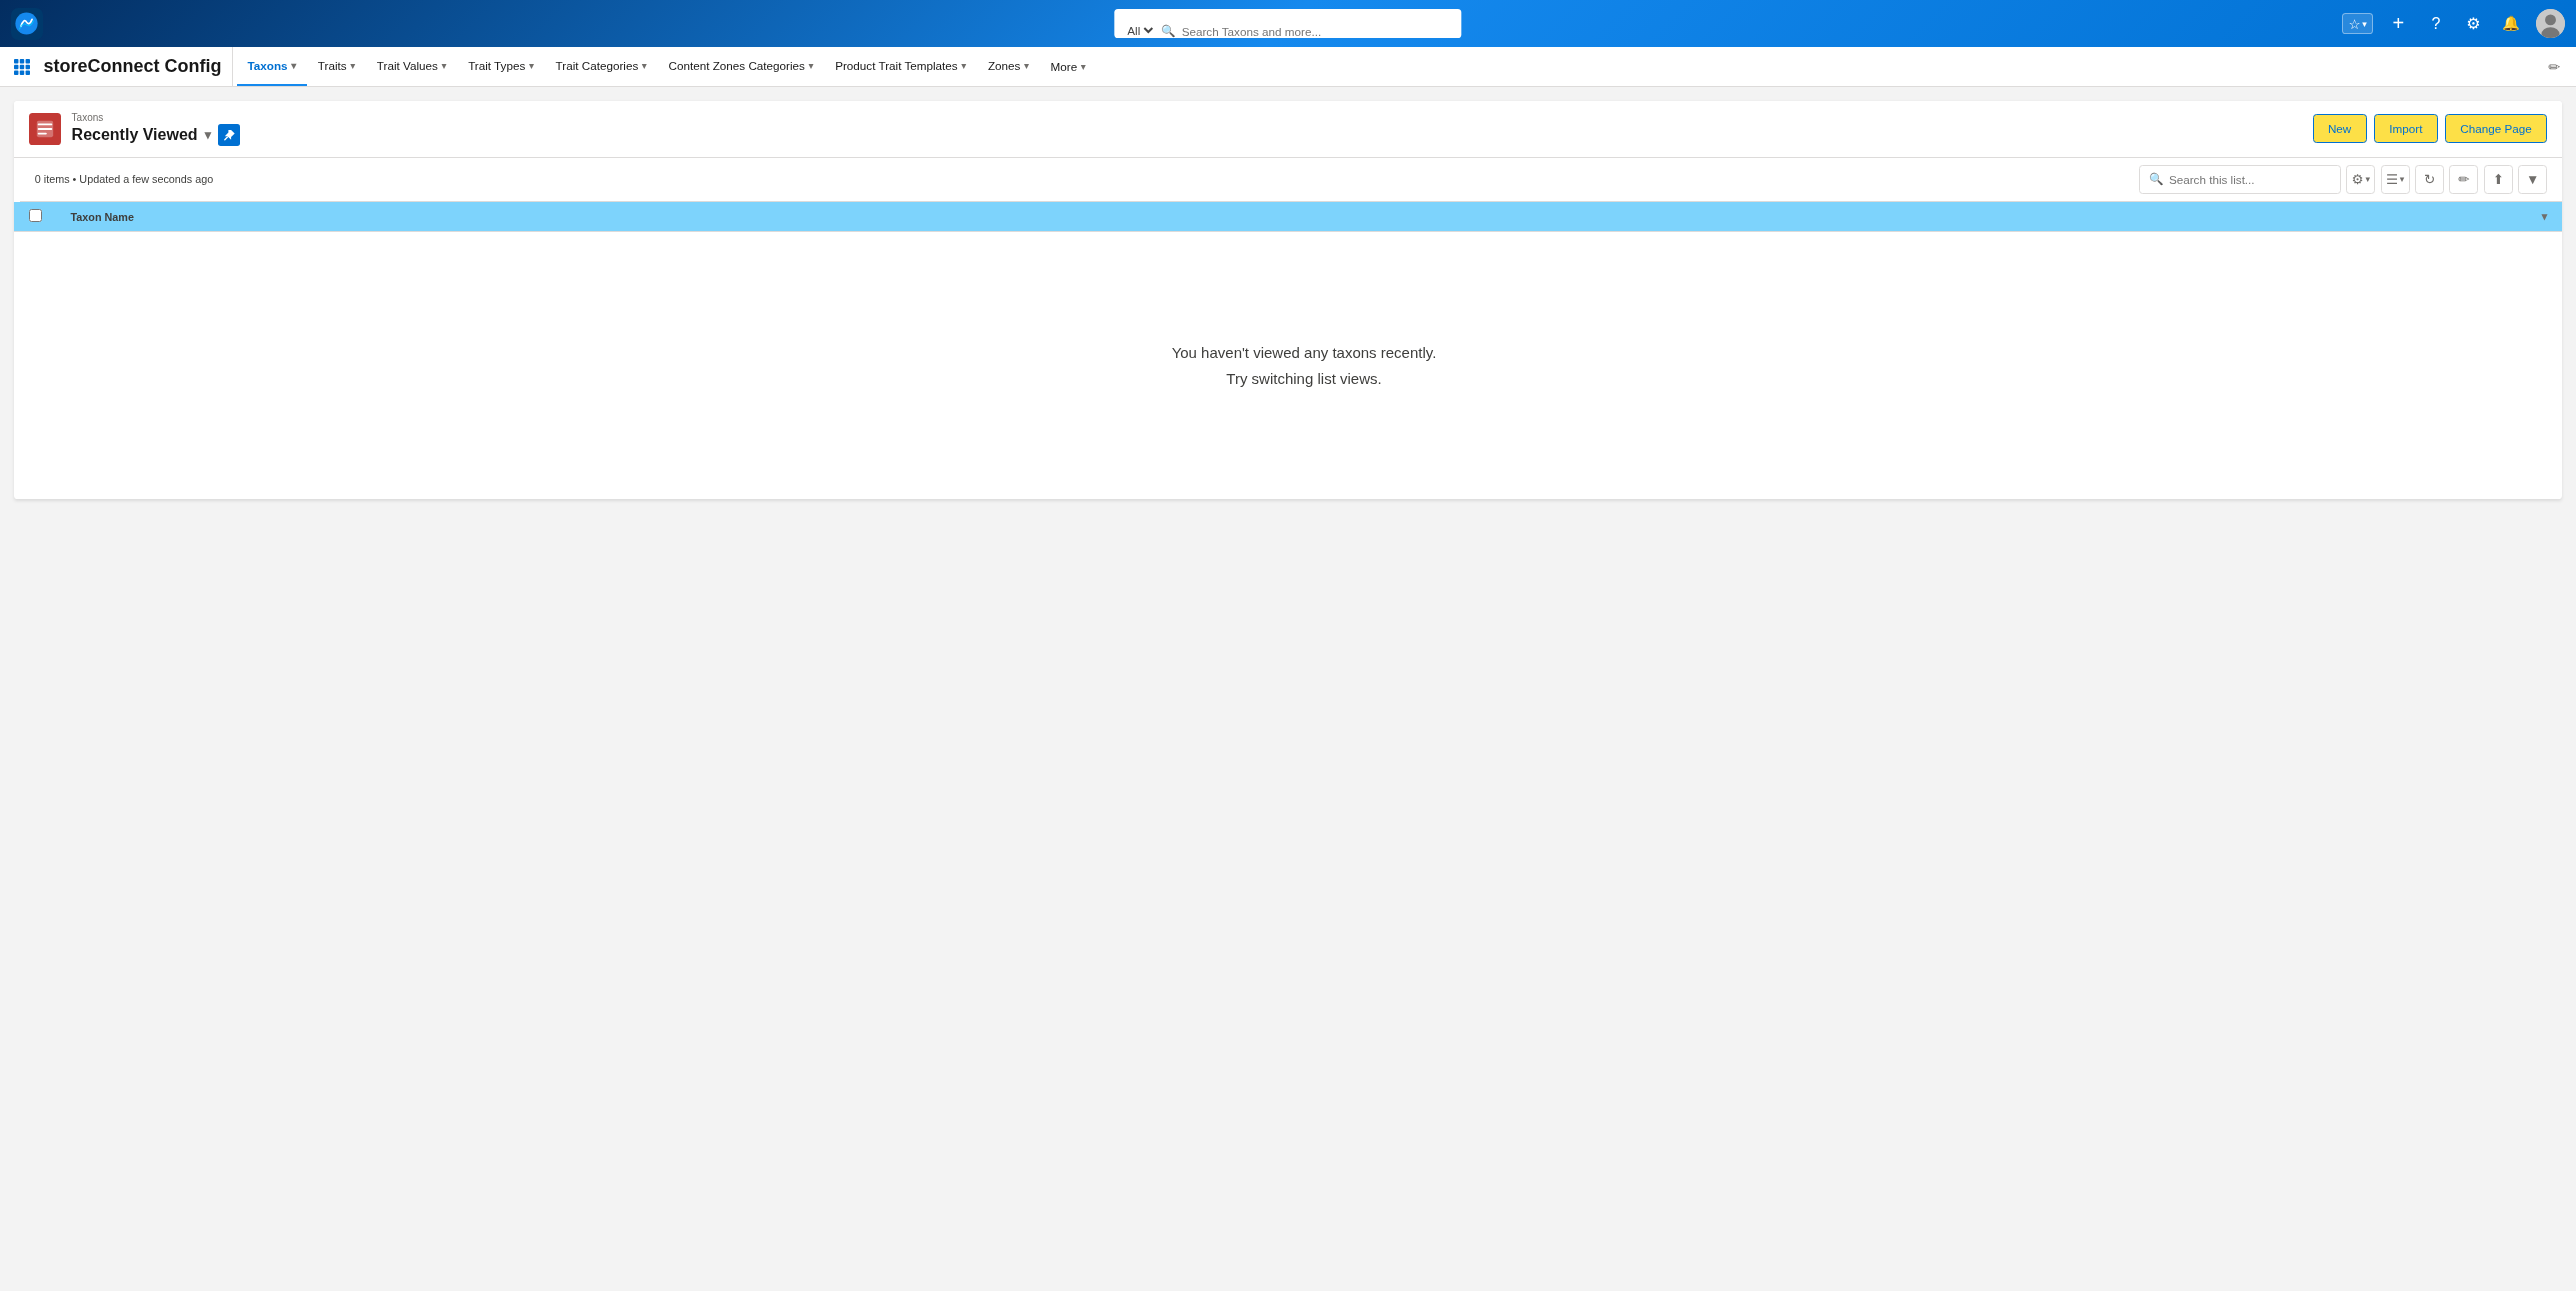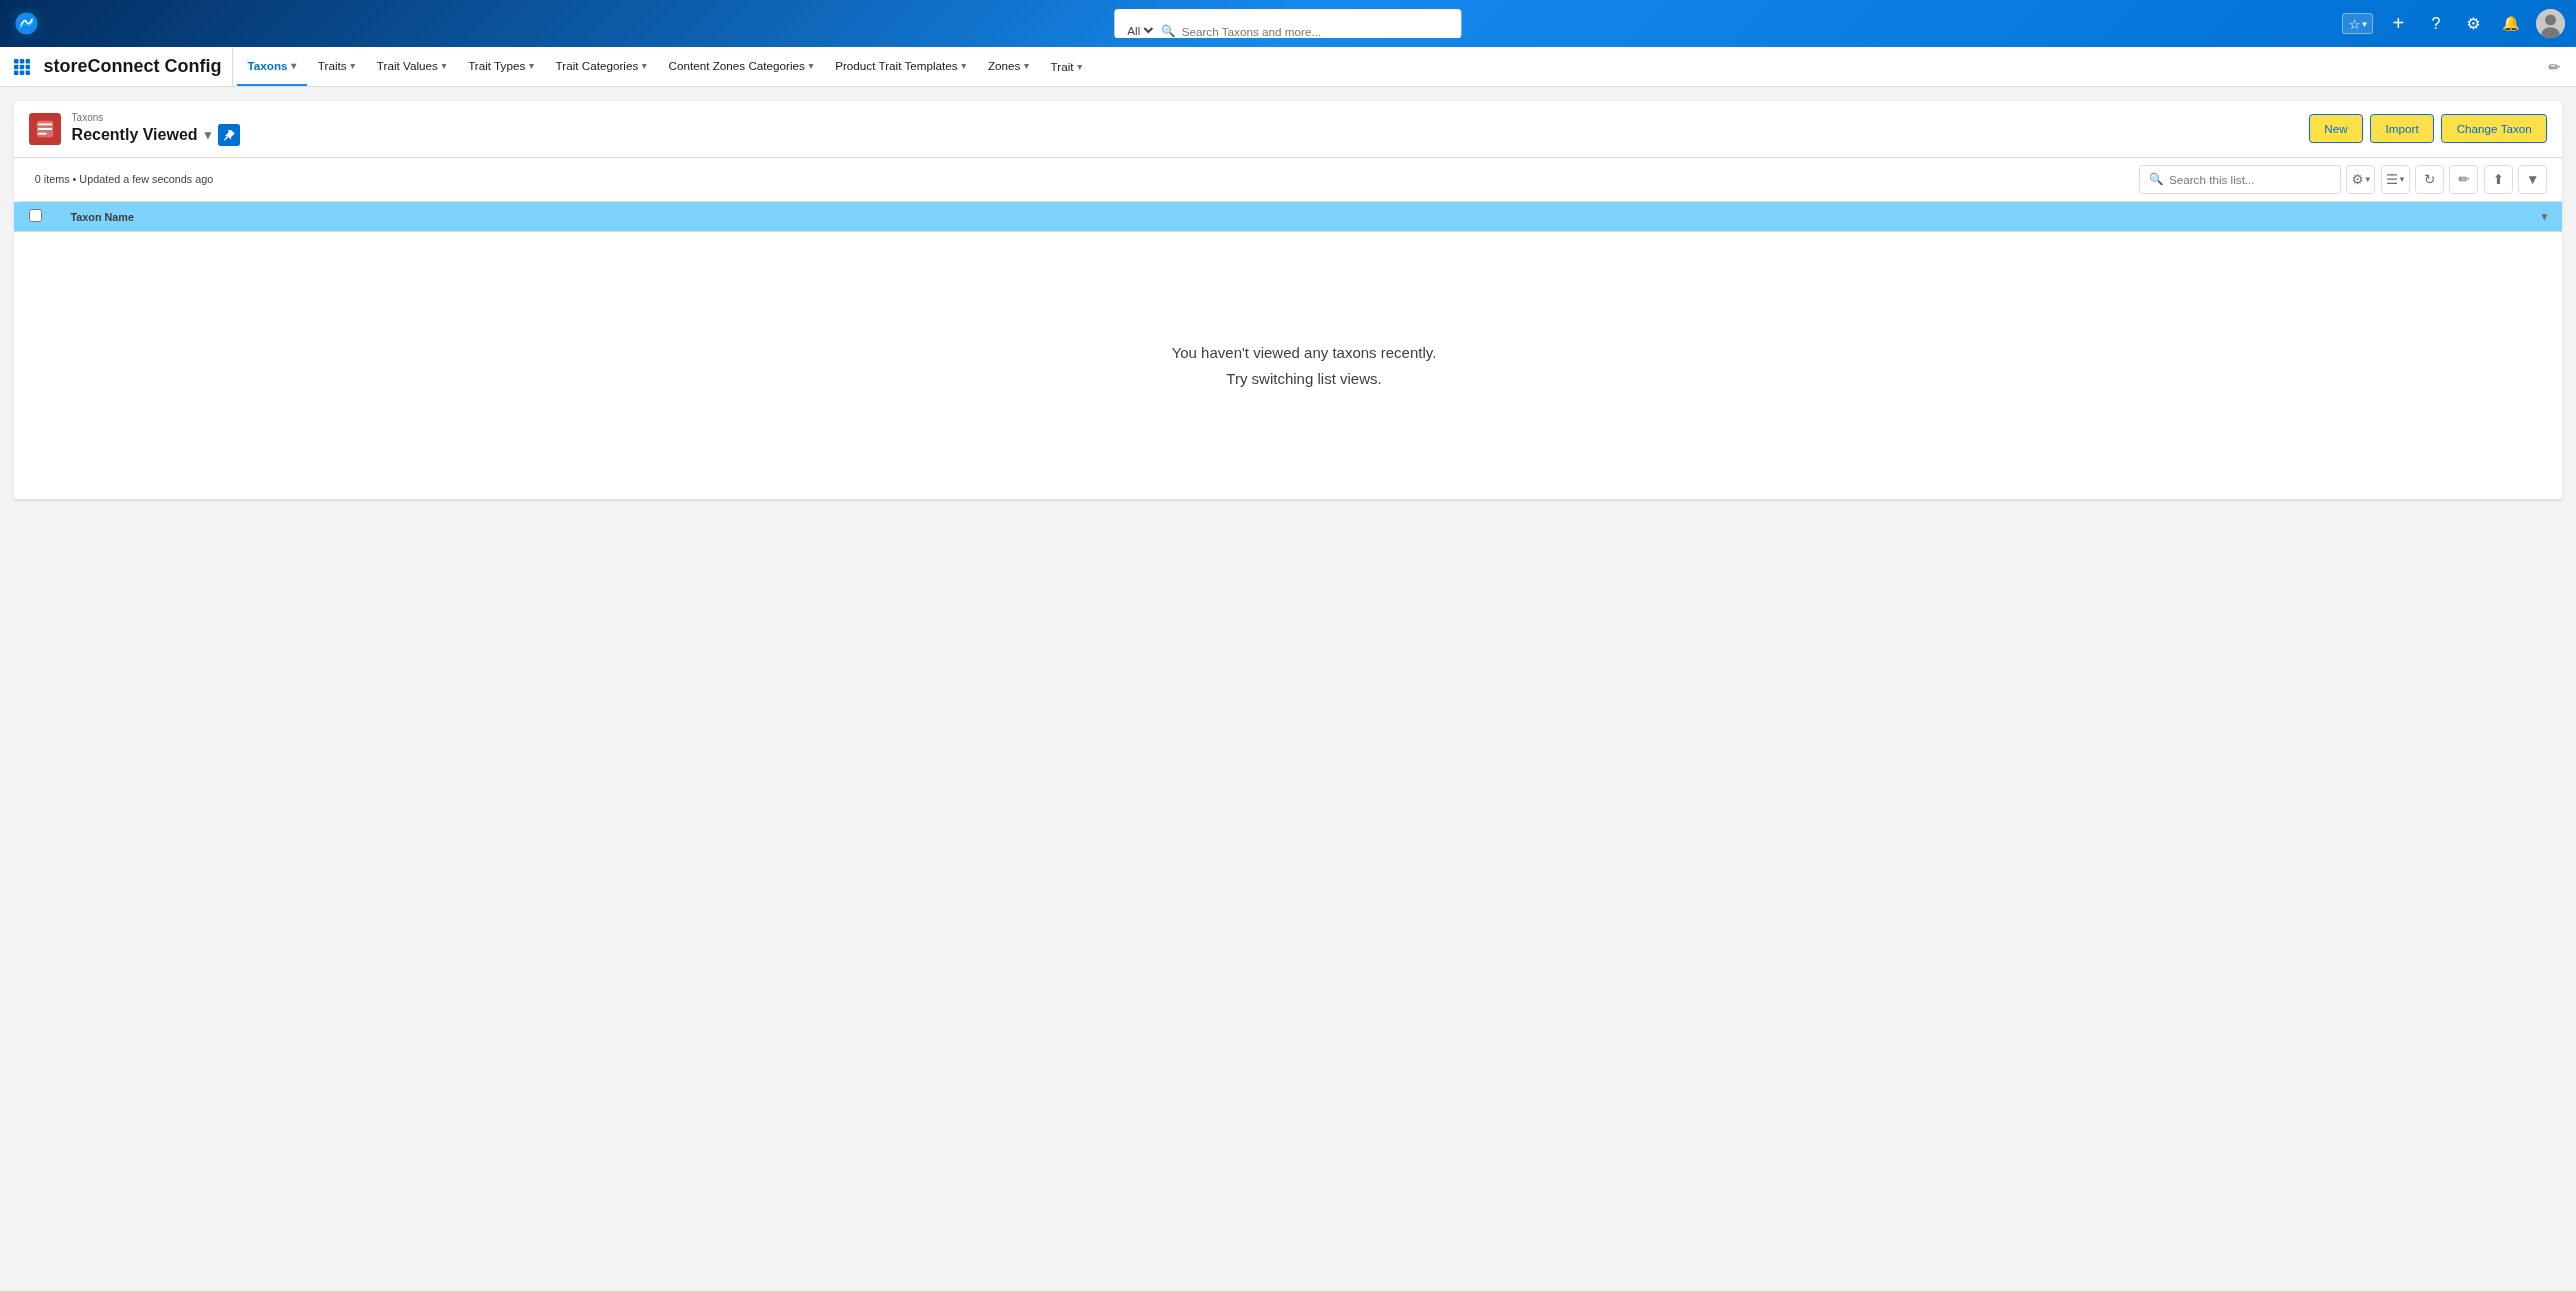--- a/index.html
+++ b/index.html
@@ -356,21 +356,21 @@
   </div>
   <div class="nav-item">
     <span>Product Trait Templates</span>
     <span class="nav-chevron">▾</span>
   </div>
   <div class="nav-item">
     <span>Zones</span>
     <span class="nav-chevron">▾</span>
   </div>
   <div class="nav-more">
-    <span>Trait</span>
+    <span>More</span>
     <span class="nav-chevron">▾</span>
   </div>
 
   <div class="nav-edit-icon">✏</div>
 </div>
 
 <div class="page-content">
   <div class="list-card">
 
     <div class="list-header">
@@ -389,21 +389,21 @@
             <svg width="12.6" height="12.6" viewBox="0 0 14 14" fill="none">
               <path d="M9 1L13 5L9 9V12L5 8H2L6 4V1L9 1Z" fill="white"></path>
               <line x1="2" y1="12" x2="5" y2="9" stroke="white" stroke-width="1.5" stroke-linecap="round"></line>
             </svg>
           </div>
         </div>
       </div>
       <div class="list-header-actions">
         <button class="btn-outline">New</button>
         <button class="btn-outline">Import</button>
-        <button class="btn-outline">Change Taxon</button>
+        <button class="btn-outline">Change Page</button>
       </div>
     </div>
 
     <div class="list-toolbar">
       <span class="list-count">0 items • Updated a few seconds ago</span>
       <div class="list-toolbar-right">
         <div class="search-list">
           <span style="color:#706e6b; font-size:11.7px;">🔍</span>
           <input type="text" placeholder="Search this list..." style="">
         </div>

